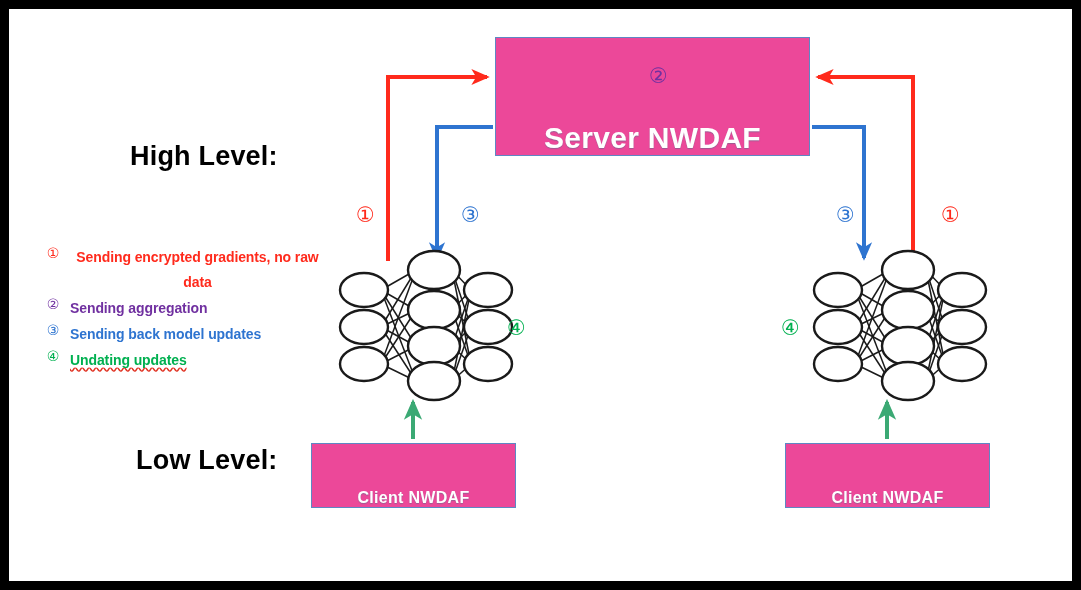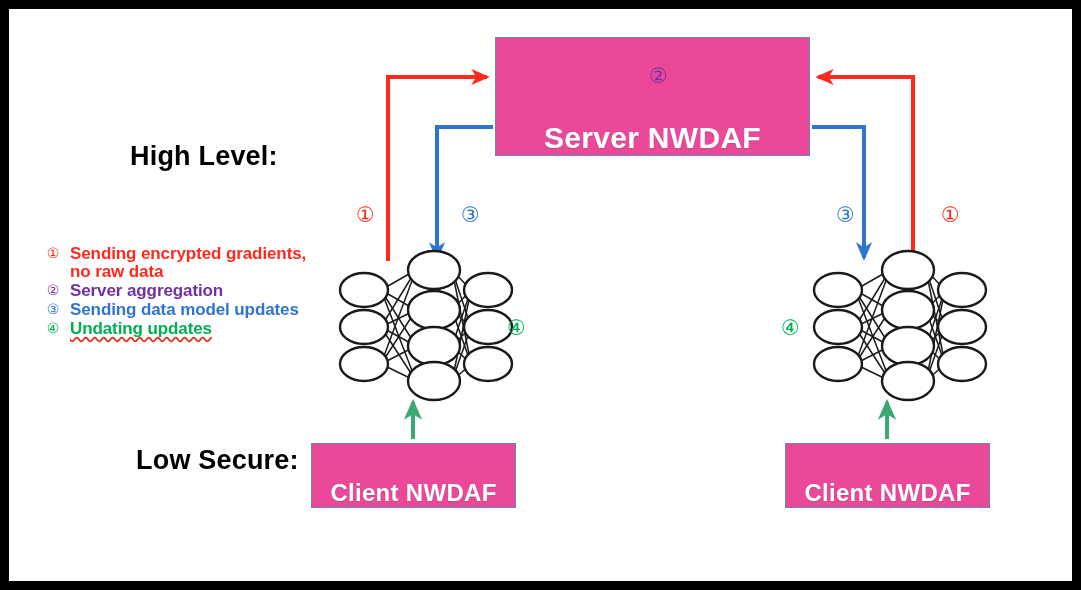--- a/index.html
+++ b/index.html
@@ -63,21 +63,21 @@
     top: 434px;
     width: 205px;
     height: 65px;
   }
   #client-box-right {
     left: 776px;
     top: 434px;
     width: 205px;
     height: 65px;
   }
-  .client-box .box-label { font-size: 24px; }
+  .client-box .box-label { font-size: 16px; }
 
   
   .level-label {
     position: absolute;
     font-size: 27px;
     font-weight: bold;
     color: #000000;
     white-space: nowrap;
     letter-spacing: .2px;
   }
@@ -112,24 +112,25 @@
   }
   .legend-num {
     font-family: "DejaVu Sans", sans-serif;
     font-size: 14px;
     line-height: 17px;
     flex: 0 0 auto;
     width: 16px;
     text-align: center;
   }
   .legend-text {
-    font-size: 17px;
+    font-size: 14px;
     font-weight: bold;
-    line-height: 18px;
+    line-height: 25px;
     letter-spacing: -.1px;
+    text-align: center;
   }
   .spellcheck {
     text-decoration: underline wavy #E03020;
     text-decoration-skip-ink: none;
     text-underline-offset: 2px;
   }
 </style>
 </head>
 <body>
 
@@ -256,47 +257,47 @@
 
     <div class="node-box client-box" id="client-box-left">
       <span class="box-label">Client NWDAF</span>
     </div>
 
     <div class="node-box client-box" id="client-box-right">
       <span class="box-label">Client NWDAF</span>
     </div>
 
     <div class="level-label" id="high-level-label">High Level:</div>
-    <div class="level-label" id="low-level-label">Low Secure:</div>
+    <div class="level-label" id="low-level-label">Low Level:</div>
 
     <div class="step-marker c-purple" style="left:640px; top:57px;">②</div>
 
     <div class="step-marker c-red" style="left:347px; top:196px;">①</div>
     <div class="step-marker c-blue" style="left:452px; top:196px;">③</div>
     <div class="step-marker c-blue" style="left:827px; top:196px;">③</div>
     <div class="step-marker c-red" style="left:932px; top:196px;">①</div>
 
     <div class="step-marker c-green" style="left:498px; top:309px;">④</div>
     <div class="step-marker c-green" style="left:772px; top:309px;">④</div>
 
     <div id="legend">
 
       <div class="legend-row">
         <span class="legend-num c-red">①</span>
         <span class="legend-text c-red">Sending encrypted gradients, no raw data</span>
       </div>
 
       <div class="legend-row">
         <span class="legend-num c-purple">②</span>
-        <span class="legend-text c-purple">Server aggregation</span>
+        <span class="legend-text c-purple">Sending aggregation</span>
       </div>
 
       <div class="legend-row">
         <span class="legend-num c-blue">③</span>
-        <span class="legend-text c-blue">Sending data model updates</span>
+        <span class="legend-text c-blue">Sending back model updates</span>
       </div>
 
       <div class="legend-row">
         <span class="legend-num c-green">④</span>
         <span class="legend-text c-green spellcheck">Undating updates</span>
       </div>
 
     </div>
 
   </div>

